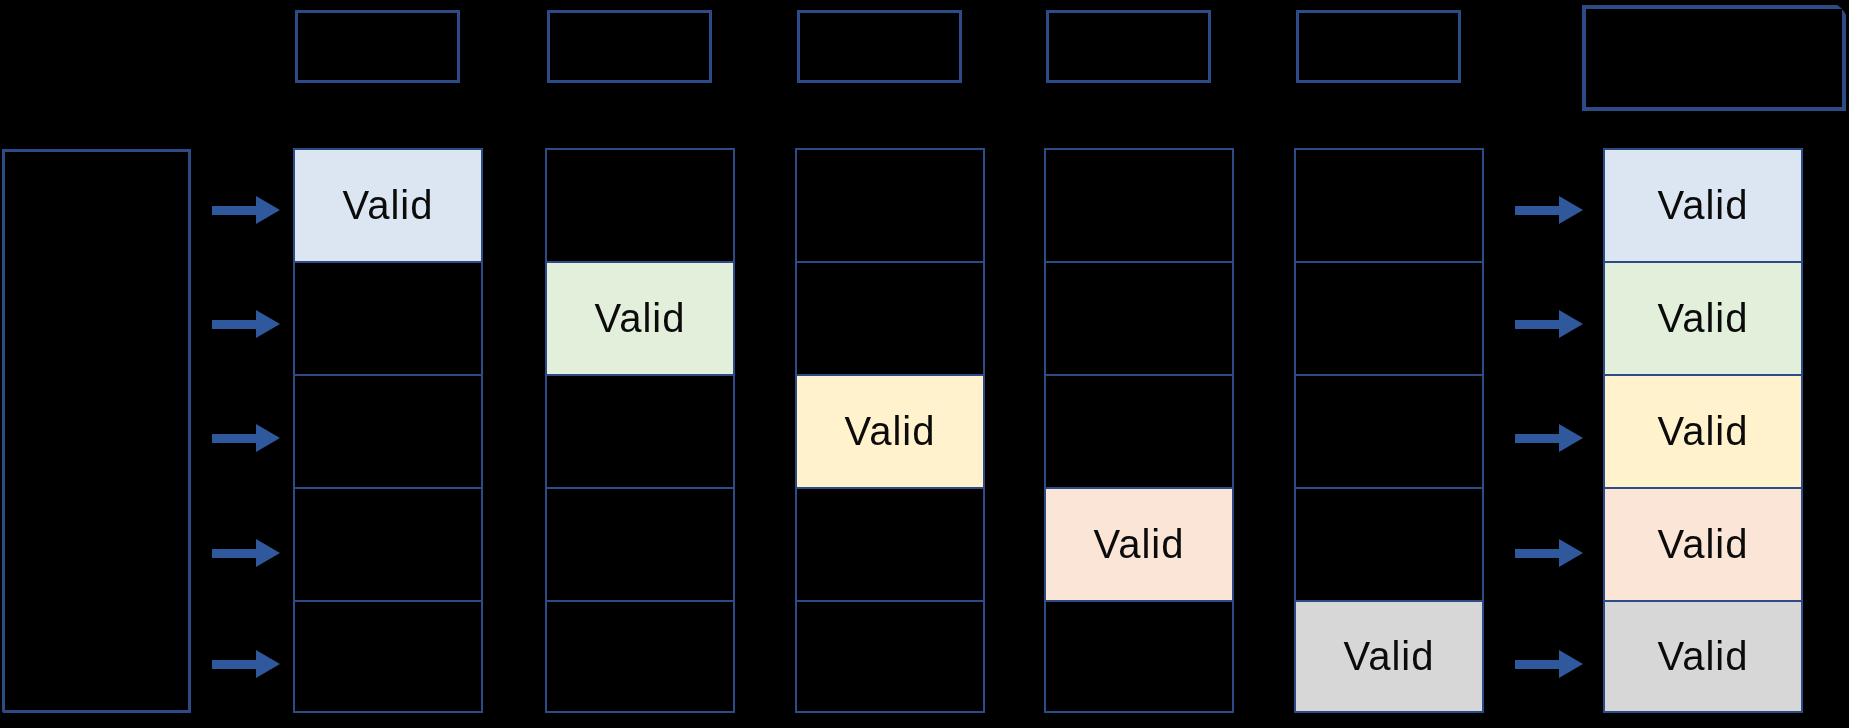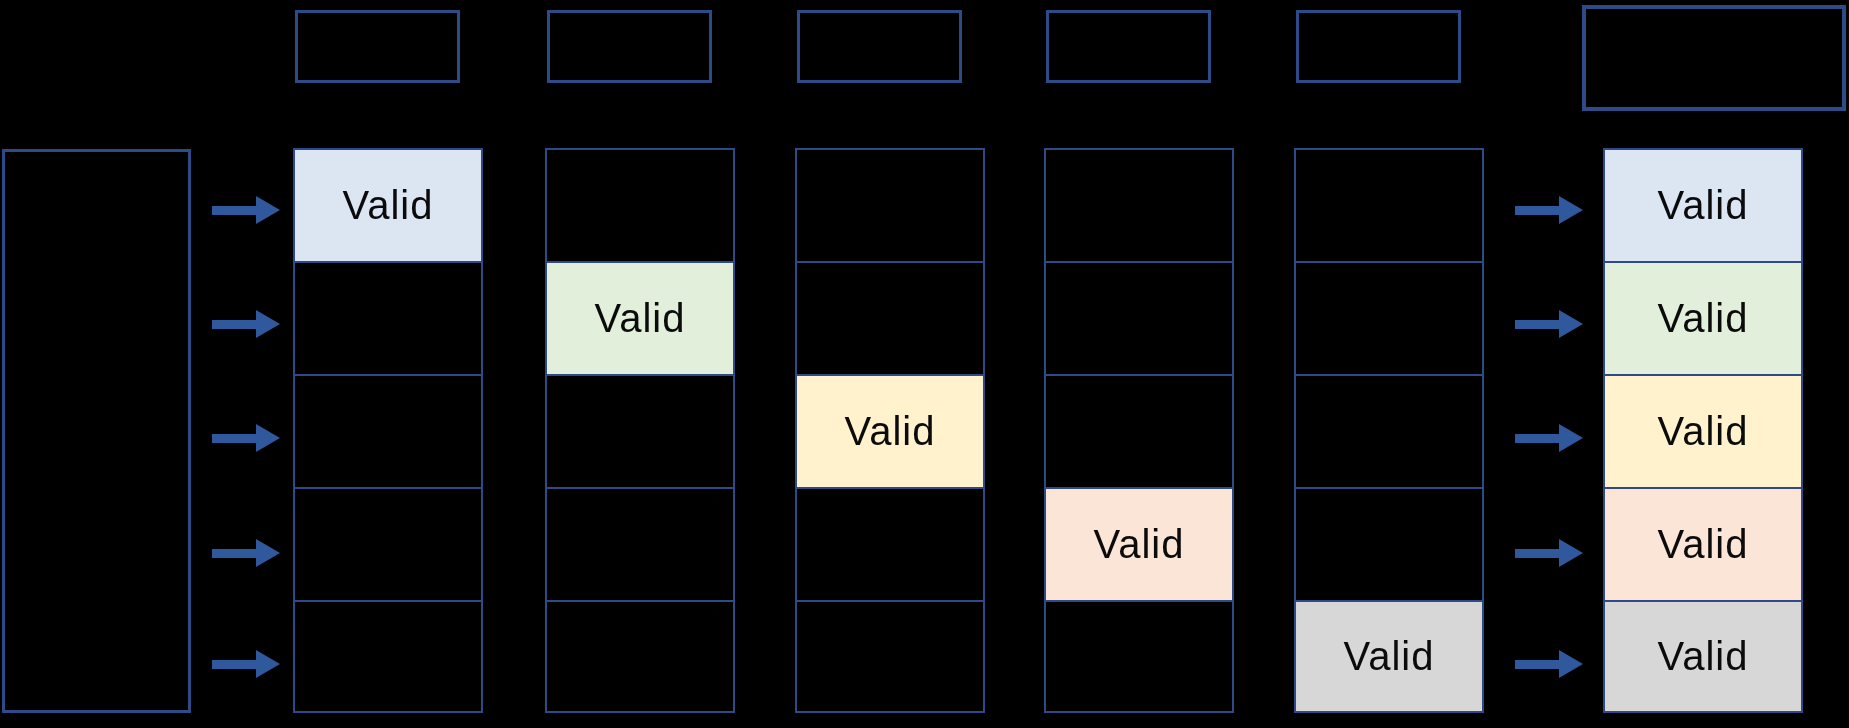--- a/index.html
+++ b/index.html
@@ -7,20 +7,21 @@
     --border:#2c4b87;
     --arrow:#30589c;
   }
   html,body{margin:0;padding:0;background:#000;}
   .canvas{
     position:relative;
     width:1849px;height:728px;
     background:var(--bg);
     overflow:hidden;
     font-family:"Liberation Sans", sans-serif;
+    border-radius:27px;
   }
   .box{
     position:absolute;
     background:transparent;
     border:3px solid var(--border);
     box-sizing:border-box;
   }
   .bigbox{border-width:4px;}
   .col{
     position:absolute;

